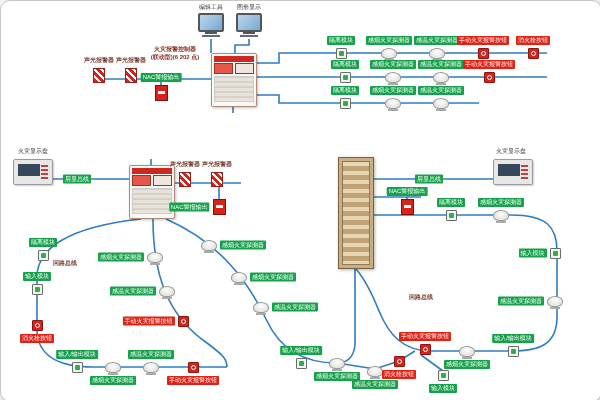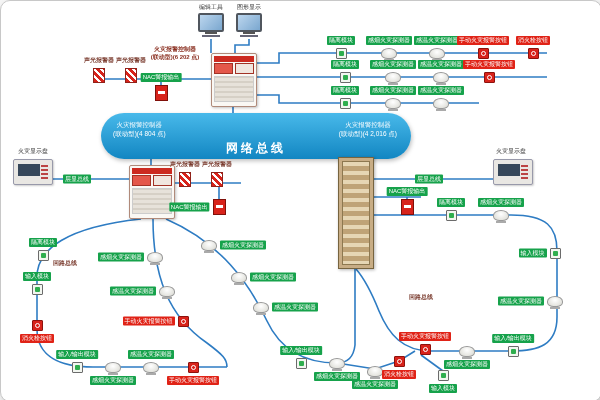--- a/index.html
+++ b/index.html
@@ -102,31 +102,20 @@
   </div>
   <div class="ctrl-panel" style="left:210px;top:52px">
     <div class="cp-bar"></div>
     <div class="cp-scr">
         <span></span>
         <span></span>
       </div>
     <div class="cp-grid"></div>
   </div>
 
-  <div class="bus">
-    <div class="bus-ctrl" style="left:12px">
-      <div>火灾报警控制器</div>
-      <div>(联动型)(4 804 点)</div>
-    </div>
-    <div class="bus-title">网络总线</div>
-    <div class="bus-ctrl" style="right:14px">
-      <div>火灾报警控制器</div>
-      <div>(联动型)(4 2,016 点)</div>
-    </div>
-  </div>
 
   <div class="ctrl-panel" style="left:128px;top:164px">
     <div class="cp-bar"></div>
     <div class="cp-scr">
         <span></span>
         <span></span>
       </div>
     <div class="cp-grid"></div>
   </div>
 

